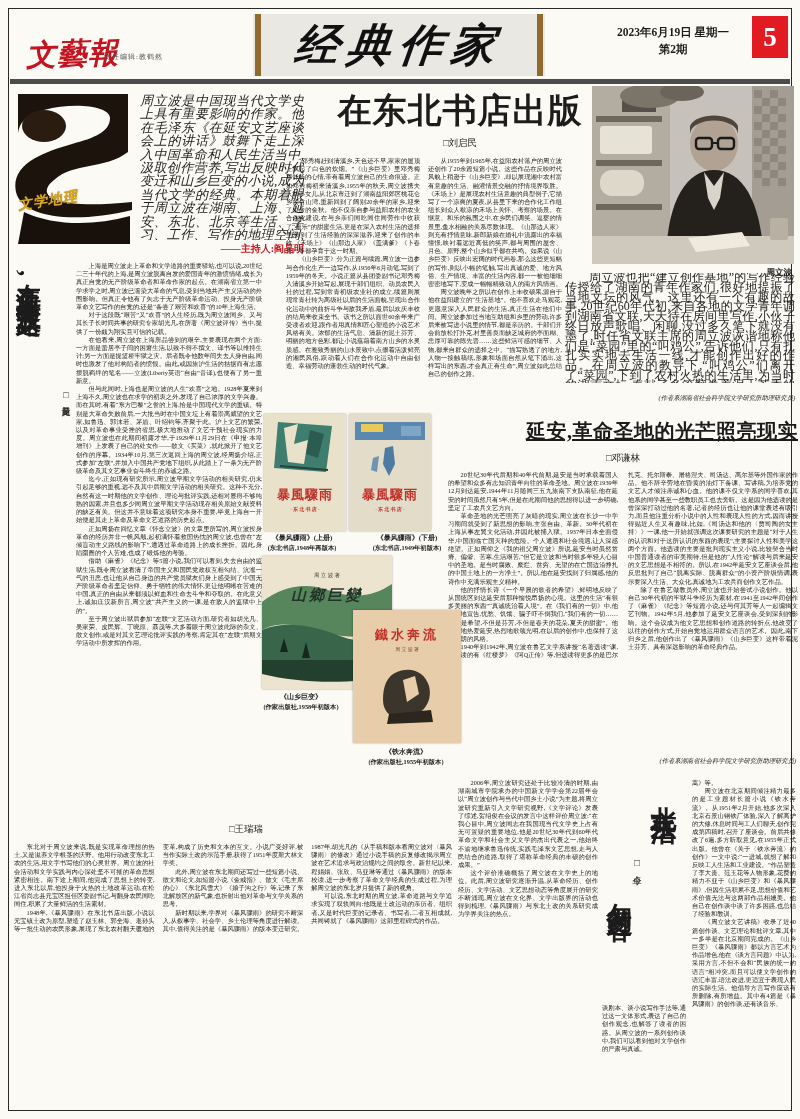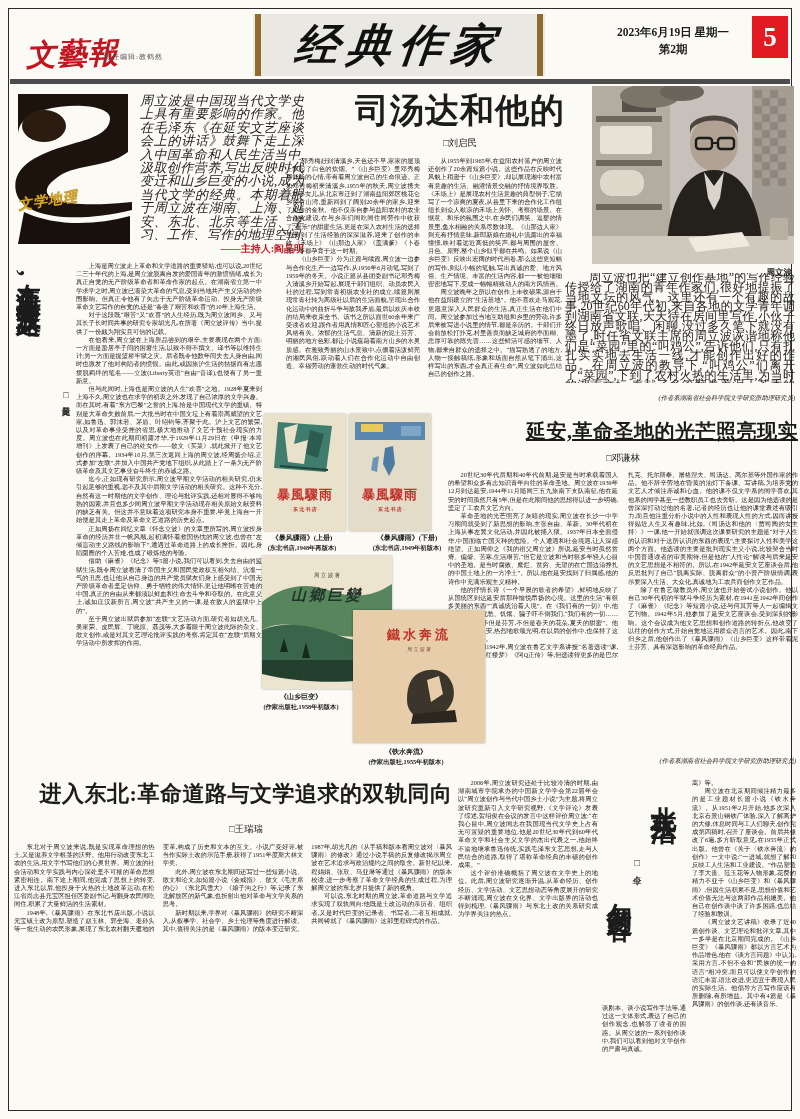--- a/index.html
+++ b/index.html
@@ -44,21 +44,21 @@
   .sh-block{left:14px;top:262px;width:248px;height:510px;overflow:hidden;}
   .sh-titlebox{float:left;width:56px;height:404px;position:relative;margin-right:6px;}
   .sh-title{position:absolute;left:0;top:2px;writing-mode:vertical-rl;font-size:25px;font-weight:bold;
             letter-spacing:2px;line-height:28px;}
   .sh-byline{position:absolute;right:0;top:128px;writing-mode:vertical-rl;font-size:9px;}
   
   .cover{overflow:hidden;box-shadow:0 0 2px rgba(0,0,0,.35);}
   .cover1{left:264px;top:414px;width:82px;height:117px;background:#e9e1ca;}
   .cover2{left:349px;top:414px;width:82px;height:117px;background:#e2dcc8;}
   .cover3{left:262px;top:556px;width:130px;height:133px;background:#ef4444;}
-  .cover4{left:353px;top:610px;width:108px;height:133px;background:#e7cda9;z-index:3;padding-left:24px;}
+  .cover4{left:353px;top:610px;width:108px;height:133px;background:#e7cda9;z-index:3;}
   .cov-title-red{position:absolute;left:0;right:0;text-align:center;color:#c03028;font-weight:bold;}
   .cap{font-size:7px;font-weight:bold;text-align:center;line-height:10px;}
   .cap .s{font-size:6.3px;font-weight:bold;}
   .cap1{left:250px;top:533px;width:104px;}
   .cap2{left:350px;top:533px;width:114px;}
   .cap3{left:246px;top:692px;width:110px;}
   .cap4{left:338px;top:747px;width:136px;}
   
   .ya-title{left:448px;top:418px;width:350px;font-size:20px;font-weight:bold;text-align:right;letter-spacing:0.5px;text-decoration:underline;}
   .ya-byline{left:448px;top:452px;width:350px;text-align:center;font-size:9.5px;}
@@ -100,21 +100,21 @@
     <svg width="118" height="152" viewBox="0 0 118 152">
       <path d="M4,2 L114,2 L114,60 C90,78 60,70 40,88 C20,104 40,118 118,110 L118,118 C60,132 8,126 2,100 C-4,72 30,60 58,52 C80,46 96,40 96,26 C96,14 60,10 30,18 C14,22 4,30 4,44 Z" fill="#1c130c"></path>
       <ellipse cx="30" cy="34" rx="22" ry="16" fill="#2a1c10"></ellipse>
       <path d="M10,120 C40,134 80,134 116,124 L116,152 L4,152 Z" fill="#17100b"></path>
     </svg>
     <div class="intro-logo">文学地理</div>
   </div>
   <div class="abs intro-text">周立波是中国现当代文学史上具有重要影响的作家。他在毛泽东《在延安文艺座谈会上的讲话》鼓舞下走上深入中国革命和人民生活当中,汲取创作营养,写出反映时代变迁和山乡巨变的小说,成为当代文学的经典。本期着眼于周立波在湖南、上海、延安、东北、北京等生活、学习、工作、写作的地理空间,对相关研究成果进行简要的学术梳理,进一步认识一位为人民写作的作家的成长之路。感谢学者卓今为本期从策划到组稿所做的努力。</div>
   <div class="abs intro-sign">——主持人:阎晶明</div>
 
-  <div class="abs tea-title">司汤达和他的</div>
+  <div class="abs tea-title">在东北书店出版</div>
   <div class="abs tea-byline">□刘启民</div>
   <div class="abs tea-body-left body-txt">
     <p>“邓秀梅赶到清溪乡,天色还不早,家家的屋顶上飘起了白色的炊烟。”《山乡巨变》里邓秀梅那舒畅的心情,带有着周立波自己的生命痕迹。正如邓秀梅初来清溪乡,1955年的秋天,周立波携夫人和小女儿,从北京市迁到了湖南益阳郊区桃花仑乡的竹山湾,重新回到了阔别20余年的家乡,迎来了生命的金秋。他不仅亲自参与益阳农村的农业合作化建设,在与乡亲们同吃同住同劳作中收获了“康乐”的甜蜜生活,更是在深入农村生活的选择里,得到了生活经验的深深滋养,迎来了创作的丰收,《禾场上》《山那边人家》《盖满爹》《卜春秀》等都孕育于这一时期。</p>
     <p>《山乡巨变》分为正篇与续篇,周立波一边参与合作化生产一边写作,从1956年6月动笔,写到了1959年的冬天。小说正篇从县团委副书记邓秀梅入清溪乡开始写起,展现干部们组织、动员农民入社的过程,写到常青初级农业社的成立,续篇则展现常青社转为高级社以后的生活面貌,呈现出合作化运动中的曲折斗争与敌我矛盾,最后以欢庆丰收的结局来收束全书。该书之所以面世60余年来广受读者欢迎,跟作者用真情和匠心塑造的小说艺术风格有关。浓郁的生活气息、清新的泥土芬芳、明丽的地方色彩,都让小说蕴藉着南方山乡的水灵质感。在雅致秀丽的山水景致中,点缀着活泼鲜亮的湘民风俗,跃动着人们在合作化运动中自由创造、幸福劳动的蓬勃生动的时代气象。</p>
     <p>从1955年到1965年,在益阳农村落户的周立波还创作了20余篇短篇小说。这些作品在反映时代风貌上稍逊于《山乡巨变》,却以展现湘中农村富有意趣的生活、融灌情景交融的抒情境界取胜。《禾场上》是展现农村生活意趣的典型例子,它描写了一个凉爽的夏夜,从县里下来的合作化工作组组长到众人歇凉的禾场上关怀、考察的场景。在惬意、和乐的氛围之中,在乡民们调笑、逗婴的情景里,鱼水相融的关系尽数体现。《山那边人家》则充有抒情意味,新郎新娘在婚礼中流露出的幸福憧憬,映衬着远近高低的笑声,都与周围的屋舍、月色、原野,整个山乡似乎都在共鸣。如果说《山乡巨变》反映出宏阔的时代画卷,那么这些更短幅的写作,则以小幅的笔触,写出真诚的爱、地方风俗、生产情境、丰富的生活内容,都一一被他细细密密地写下,变成一幅幅精致动人的南方风情画。</p>
     <p>周立波晚年之所以在创作上丰收硕果,源自于他在益阳建立的“生活基地”。他不喜欢走马观花,更愿意深入人民群众的生活,真正生活在他们中间。周立波参加过当地互助组和乡里的劳动,许多后来被写进小说里的情节,都是亲历的。干部们开会前放松打扑克,村里善良而缺乏城府的亭面糊、忠厚可靠的陈先晋……这些鲜活可感的细节、人物,都来自群众的选择之中。“描写熟透了的地方,人物一接触稿纸,形象和场面自然从笔下涌出,这样写出的东西,才会真正有生命”,周立波如此总结自己的创作之路。</p>
   </div>
   <div class="abs tea-photo">
     <svg width="202" height="178" viewBox="0 0 202 178">
       <rect width="202" height="178" fill="#c6c2bb"></rect>
@@ -266,21 +266,20 @@
   <div class="abs ya-byline">□邓谦林</div>
   <div class="abs ya-body body-txt">
     <p>20世纪30年代后期和40年代前期,延安是当时承载着国人的希望和众多有志知识青年向往的革命圣地。周立波在1939年12月到达延安,1944年11月随同三五九旅南下支队南征,他在延安的时间虽然只有5年,但是在此期间他的思想得以进一步明确,坚定了工农兵文艺方向。</p>
     <p>革命圣地的光芒照亮了灰暗的现实,周立波在长沙一中学习期间就受到了新思想的影响,主张自由、革新。30年代初在上海从事左翼文化活动,并因此被捕入狱。1937年日本全面侵华,中国面临亡国灭种的危险。个人遭遇和社会境遇,让人深感绝望。正如周仰之《我的祖父周立波》所说,延安当时虽然贫瘠、偏僻、苦寒,生活艰苦,“但它是立波和当时很多年轻人心目中的圣地。是当时腐败、糜烂、贫穷、无望的在亡国边沿挣扎的中国土地上的一方净土”。所以,他在延安找到了归属感,他的诗作中充满乐观主义精神。</p>
     <p>他的抒情长诗《一个早晨的歌者的希望》,鲜明地反映了从国统区到达延安后那种愉悦昂扬的心境。这里的生活“有很多美丽的东西”“真诚统治着人境”。在《我们有的一切》中,他直白地宣告,忧愁、饥饿、骗子吓不倒我们,“我们有的一切……不但是希望,不但是芬芳,不但是春天的花朵,夏天的甜蜜”。他真诚地热爱延安,热烈地歌颂光明,在以后的创作中,也保持了这种明朗的风格。</p>
     <p>1940年到1942年,周立波在鲁艺文学系讲授“名著选读”课,他选读的有《红楼梦》《阿Q正传》等,但选读得更多的是巴尔扎克、托尔斯泰、屠格涅夫、司汤达、高尔基等外国作家的作品。他不辞辛劳地在昏黄的油灯下备课、写讲稿,为培养党的文艺人才倾注赤诚和心血。他的课不仅文学系的同学喜欢,其他系的同学甚至一些教职员工也去旁听。这是因为他选读的是曾深深打动过他的名著,记者的经历也让他的课堂表述有吸引力,而且他注重分析小说中的人性和表现人性的方式,因而讲授得贴近人生又有趣味,比如,《司汤达和他的〈贾司陶的女主持〉》一课,他一开始就强调这次课要研究的主题是“对于人生的认识和对于这所认识的东西的表现”,主要探讨人性和美学这两个方面。他选读的主要是批判现实主义小说,比较契合当时中国普通读者的审美期待,但是他的“人性论”解读与后来延安的文艺思想是不相符的。所以,在1942年延安文艺座谈会后,他反思批判了自己“脱离实际、脱离群众”的小资产阶级情调,表示要深入生活、大众化,真诚地为工农兵而创作文艺作品。</p>
     <p>除了在鲁艺做教员外,周立波也开始尝试小说创作。他以自己30年代初的牢狱斗争经历为素材,在1941至1942年间创作了《麻雀》《纪念》等短篇小说,还与何其芳等人一起编辑文艺刊物。1942年5月,他参加了延安文艺座谈会,受到深刻的影响。这个会议成为他文艺思想和创作道路的转折点,他改变了以往的创作方式,开始自觉地运用群众语言的艺术。因此,南下归乡之后,他创作出了《暴风骤雨》《山乡巨变》这样带着泥土芬芳、具有深远影响的革命经典作品。</p>
   </div>
   <div class="abs ya-footer">(作者系湖南省社会科学院文学研究所助理研究员)</div>
 
-  <div class="abs db-title">进入东北:革命道路与文学追求的双轨同向</div>
   <div class="abs db-byline">□王瑞瑞</div>
   <div class="abs db-body body-txt">
     <p>东北对于周立波来说,既是实现革命理想的热土,又是滋养文学根茎的沃野。他用行动改变东北工农的生活,用文字书写他们的心灵世界。周立波的社会活动和文学实践与内心深处坚不可摧的革命思想紧密相连。南下途上期间,他完成了思想上的转变,进入东北以后,他投身于火热的土地改革运动,在松江省尚志县元宝区担任区委副书记,与翻身农民同吃同住,积累了大量鲜活的生活素材。</p>
     <p>1948年,《暴风骤雨》在东北书店出版,小说以元宝镇土改为原型,塑造了赵玉林、郭全海、老孙头等一批生动的农民形象,展现了东北农村翻天覆地的变革,构成了历史和文本的互文。小说广受好评,被当作实际土改的示范手册,获得了1951年度斯大林文学奖。</p>
     <p>此外,周立波在东北期间还写过一些短篇小说、散文和论文,如短篇小说《金戒指》、散文《毛主席的心》《东北风雪大》《娘子沟之行》等,记录了东北解放区的新气象,也折射出他对革命与文学关系的思考。</p>
     <p>新时期以来,学界对《暴风骤雨》的研究不断深入,从叙事学、社会学、乡土伦理等角度进行解读。其中,值得关注的是《暴风骤雨》的版本变迁研究。1987年,胡光凡的《从手稿和版本看周立波对〈暴风骤雨〉的修改》通过小说手稿的反复修改揭示周立波在艺术追求与政治规约之间的取舍。新世纪以来,程娟娟、张欣、马亚琳等通过《暴风骤雨》的版本校读,进一步考察了革命文学经典的生成过程,为理解周立波的东北岁月提供了新的视角。</p>
     <p>可以说,东北时期的周立波,革命道路与文学追求实现了双轨同向:他既是土改运动的亲历者、组织者,又是时代巨变的记录者、书写者,二者互相成就,共同铸就了《暴风骤雨》这部里程碑式的作品。</p>
   </div>
   <div class="abs db-col4 body-txt">
     <p>2006年,周立波研究还处于比较冷清的时期,由湖南城市学院承办的中国新文学学会第22届年会以“周立波创作与当代中国乡土小说”为主题,将周立波研究重新引入文学研究视野,《文学评论》发表了综述,贺绍俊在会议的发言中这样评价周立波:“在我心目中,周立波同志在我国现当代文学史上占有无可置疑的重要地位,他是20世纪30年代到60年代革命文学和社会主义文学的杰出代表之一,他始终不渝地继承鲁迅传统,实践毛泽东文艺思想,走与人民结合的道路,取得了堪称革命经典的丰硕的创作成果。”</p>

